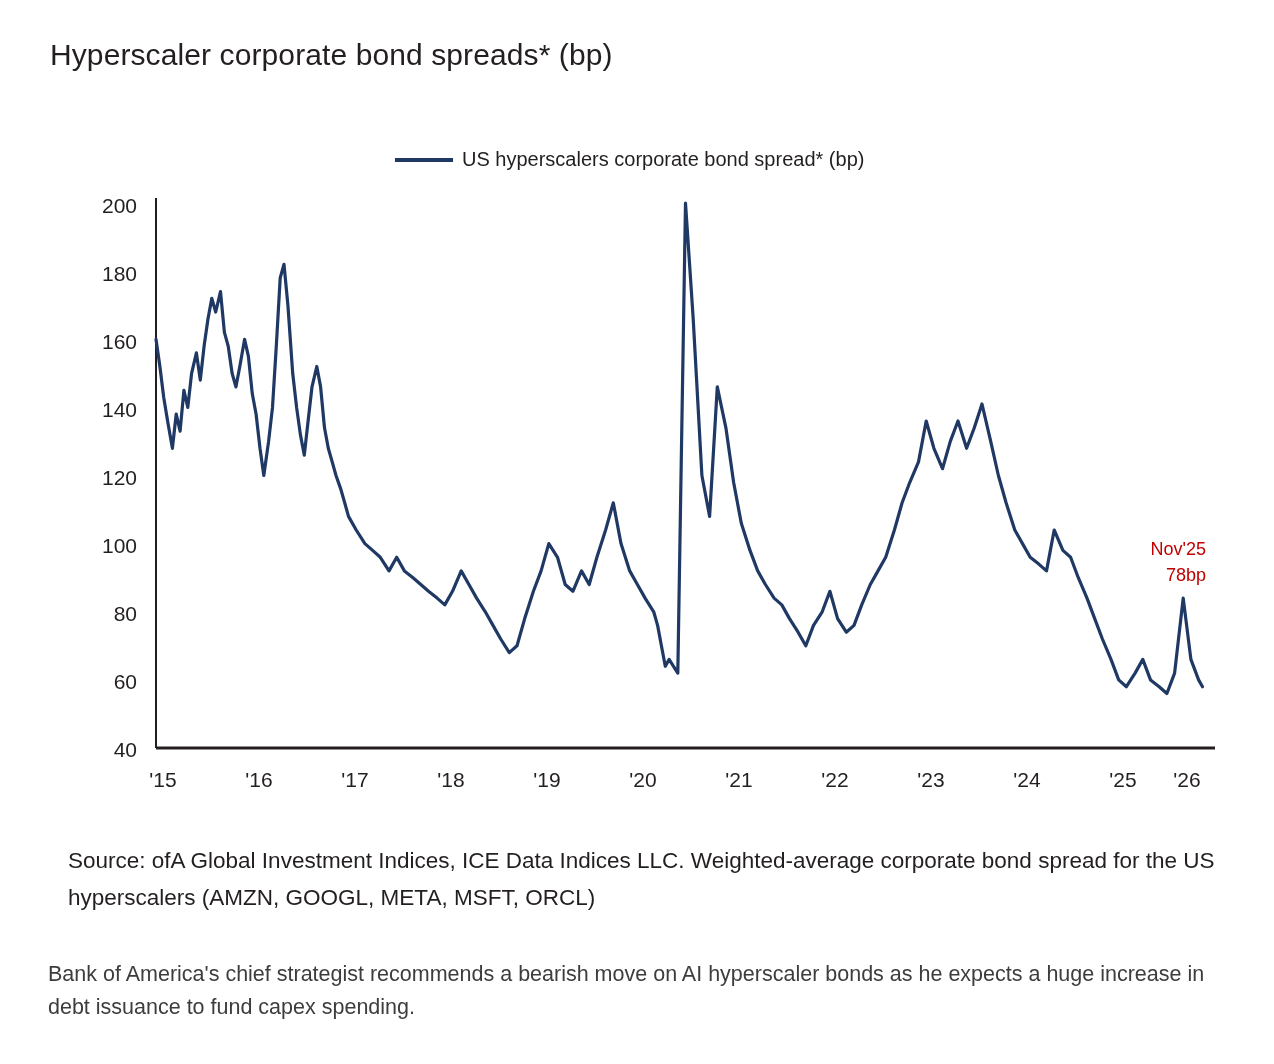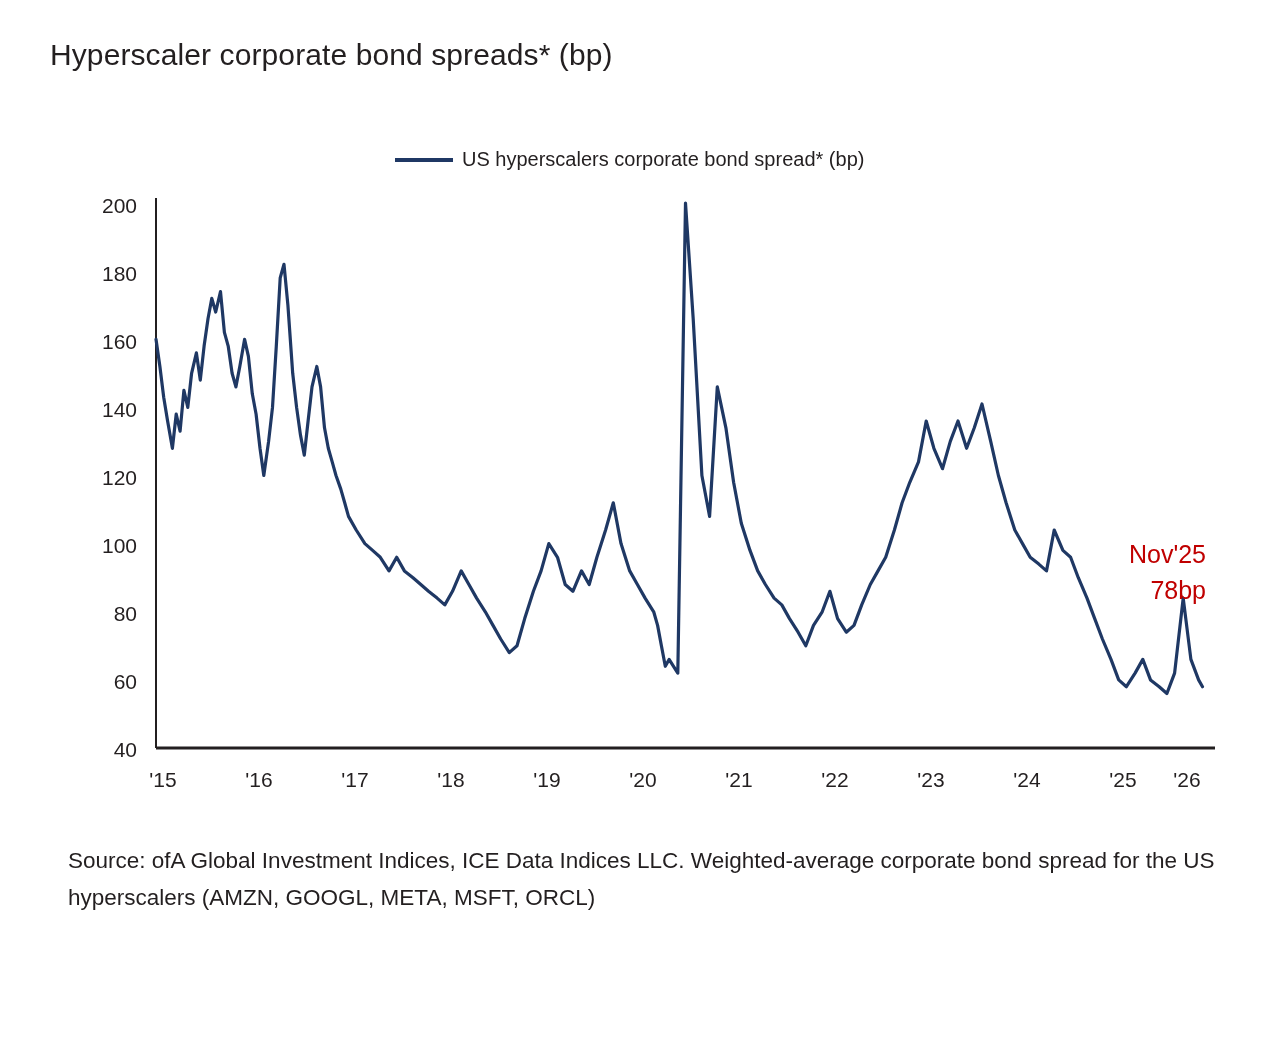--- a/index.html
+++ b/index.html
@@ -61,21 +61,21 @@
     position: absolute;
     left: 0;
     top: 0;
   }
   .annotation {
     position: absolute;
     right: 68px;
     top: 536px;
     text-align: right;
     color: #c00000;
-    font-size: 25px;
+    font-size: 18px;
     line-height: 1.45;
     white-space: nowrap;
   }
   .source {
     position: absolute;
     left: 68px;
     top: 842px;
     width: 1160px;
     font-size: 22.5px;
     line-height: 1.65;
@@ -148,14 +148,15 @@
     </svg>
   </div>
 
   <div class="annotation">
     <div>Nov'25</div>
     <div>78bp</div>
   </div>
 
   <div class="source"><b>Source:</b><span> ofA Global Investment Indices, ICE Data Indices LLC. Weighted-average corporate bond spread for the US hyperscalers (AMZN, GOOGL, META, MSFT, ORCL)</span></div>
 
+  <div class="caption">Bank of America's chief strategist recommends a bearish move on AI hyperscaler bonds as he expects a huge increase in debt issuance to fund capex spending.</div>
 
 </div>
 
 </body></html>

